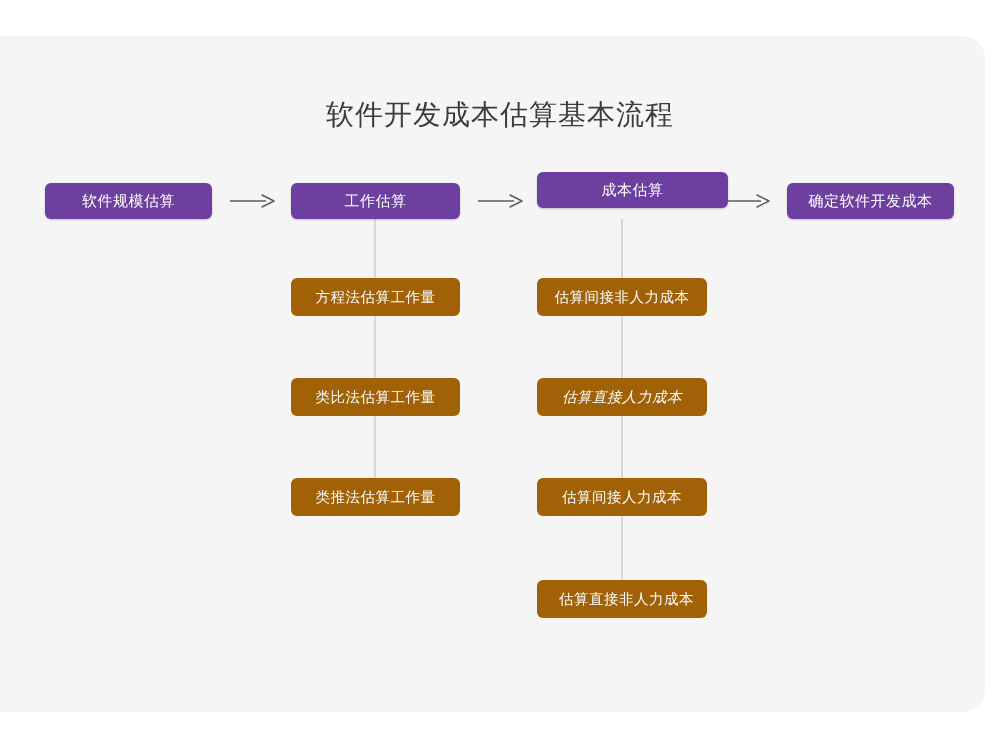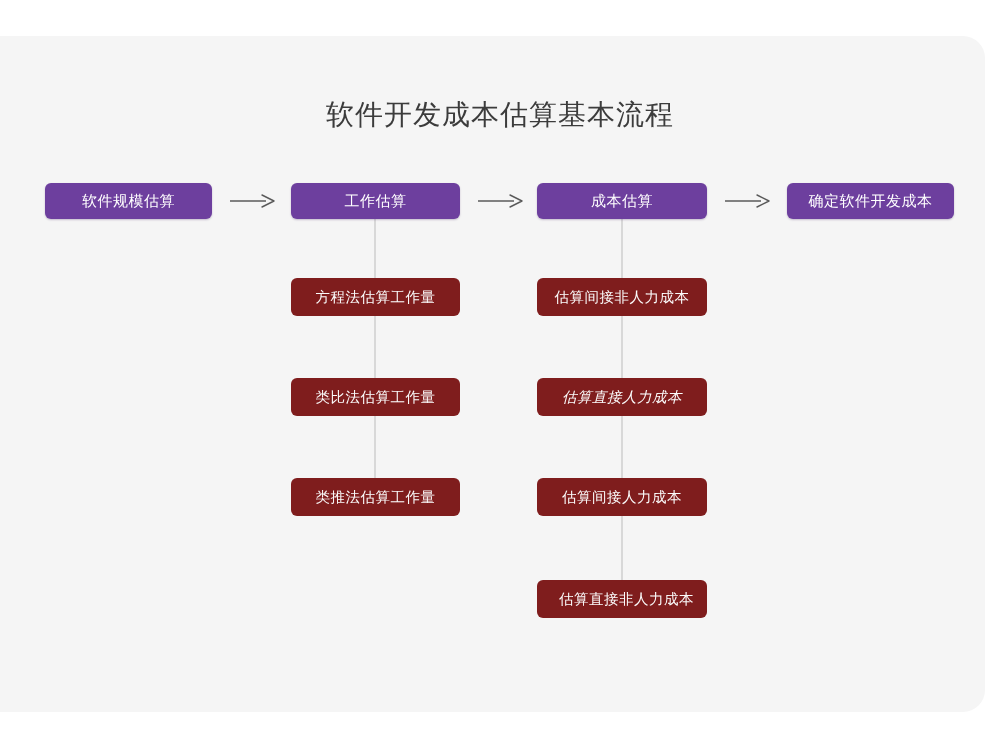--- a/index.html
+++ b/index.html
@@ -75,21 +75,21 @@
     line-height: 20px;
     letter-spacing: 0.5px;
     white-space: nowrap;
     user-select: none;
   }
   .node.primary {
     background: #6d3f9e;
     box-shadow: 0 1px 2px rgba(70, 40, 105, 0.28);
   }
   .node.secondary {
-    background: #7f1d1d;
+    background: #a16207;
     color: #fbfbfb;
     font-size: 14.5px;
   }
 
   
   .arrow {
     position: absolute;
     height: 20px;
   }
   .arrow svg {
@@ -111,21 +111,21 @@
     <div id="connector-layer">
         <div class="vline" style="left: 374px; top: 219px; height: 278px; background: rgb(216, 216, 216);"></div>
         <div class="vline" style="left: 621px; top: 219px; height: 380px; background: rgb(216, 216, 216);"></div>
       </div>
     <div id="node-layer">
         <div class="node primary" style="left: 45px; top: 183px; width: 167px; height: 36px;">软件规模估算</div>
         <div class="node primary" style="left: 291px; top: 183px; width: 169px; height: 36px;">工作估算</div>
         <div class="node secondary" style="left: 291px; top: 278px; width: 169px; height: 38px;">方程法估算工作量</div>
         <div class="node secondary" style="left: 291px; top: 378px; width: 169px; height: 38px;">类比法估算工作量</div>
         <div class="node secondary" style="left: 291px; top: 478px; width: 169px; height: 38px;">类推法估算工作量</div>
-        <div class="node primary" style="left: 537px; top: 183px; width: 170px; height: 36px;">成本估算</div>
+        <div class="node primary" style="left: 537px; top: 172px; width: 191px; height: 36px;">成本估算</div>
         <div class="node secondary" style="left: 537px; top: 278px; width: 170px; height: 38px; text-align: center;">估算间接非人力成本</div>
         <div class="node secondary" style="left: 537px; top: 378px; width: 170px; height: 38px; font-style: italic;">估算直接人力成本</div>
         <div class="node secondary" style="left: 537px; top: 478px; width: 170px; height: 38px;">估算间接人力成本</div>
         <div class="node secondary" style="left: 537px; top: 580px; width: 170px; height: 38px; padding-left: 9px;">估算直接非人力成本</div>
         <div class="node primary" style="left: 787px; top: 183px; width: 167px; height: 36px;">确定软件开发成本</div>
       </div>
     <div id="arrow-layer">
         <div class="arrow" style="left: 229px; top: 191px; width: 46px;">
           <svg width="46" height="20" viewBox="0 0 46 20">
             <line x1="1" y1="10" x2="37" y2="10" stroke="#5a5a5a" stroke-width="1.4"></line>

